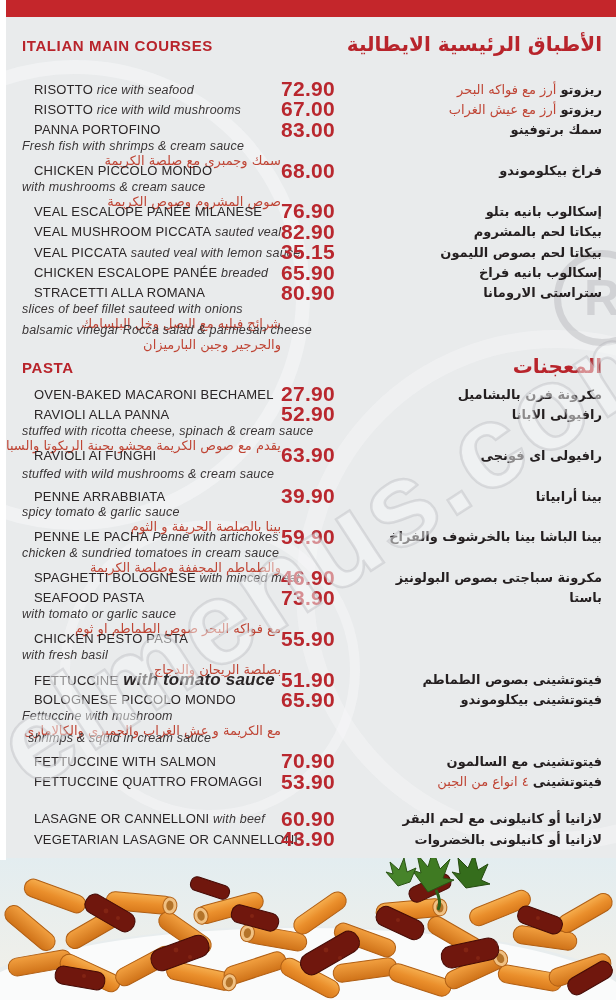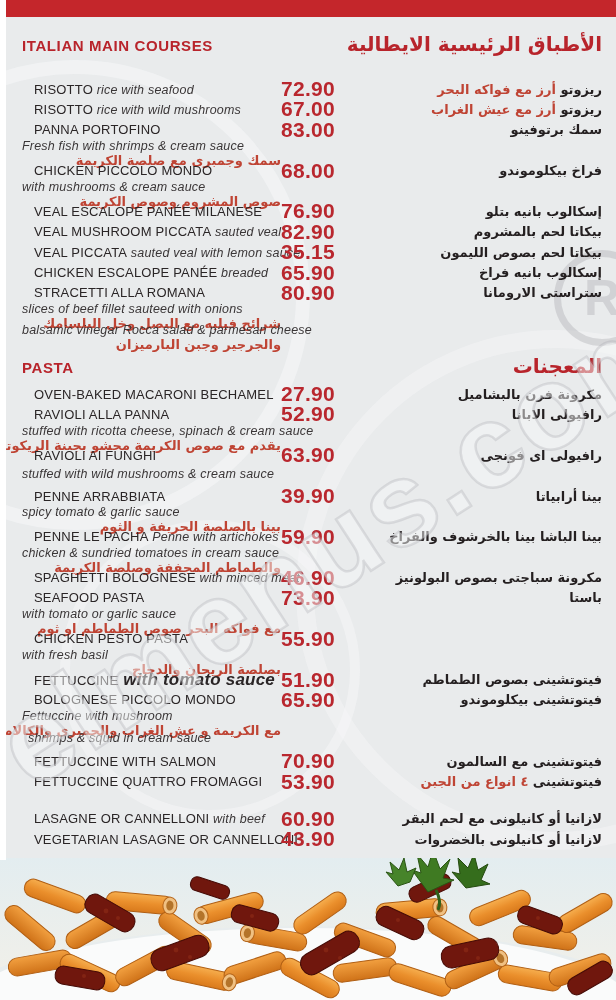--- a/index.html
+++ b/index.html
@@ -30,21 +30,21 @@
   .row{display:grid;grid-template-columns:259px 86px 1fr;height:20.4px;align-items:center;}
   .row.noprice .en{grid-column:1/3;}
   .en{color:var(--ink,#2a2526);font-size:13px;white-space:nowrap;overflow:visible;}
   .nm{font-weight:400;letter-spacing:.2px;margin-left:12px;}
   .ds{font-style:italic;font-size:12.5px;color:#3a3637;font-weight:400;letter-spacing:.2px;}
   .db{font-weight:700;color:var(--ink,#2a2526);font-size:17px;margin-top:16px;}
   .ind{padding-left:6px;}
   .pr{color:var(--price-red,#b9272e);font-weight:700;font-size:21px;letter-spacing:.3px;}
   .ar{text-align:right;font-family:"DejaVu Sans",sans-serif;font-size:13px;white-space:nowrap;}
   .arn{color:#241f20;font-weight:700;}
-  .ard{color:var(--arabic-red,#bf4434);font-weight:700;}
+  .ard{color:var(--arabic-red,#bf4434);font-weight:400;}
   .gap{height:17px;}
 
   .watermark{
     position:absolute;left:-28px;top:700px;transform:rotate(-33deg);transform-origin:0 0;
     font-weight:700;font-size:118px;letter-spacing:3px;z-index:3;pointer-events:none;
     color:rgba(246,247,248,.50);-webkit-text-stroke:2.5px rgba(165,167,172,.30);
     font-family:"Liberation Sans",sans-serif;white-space:nowrap;
   }
   .regmark{
     position:absolute;right:-34px;top:250px;width:96px;height:96px;border-radius:50%;

